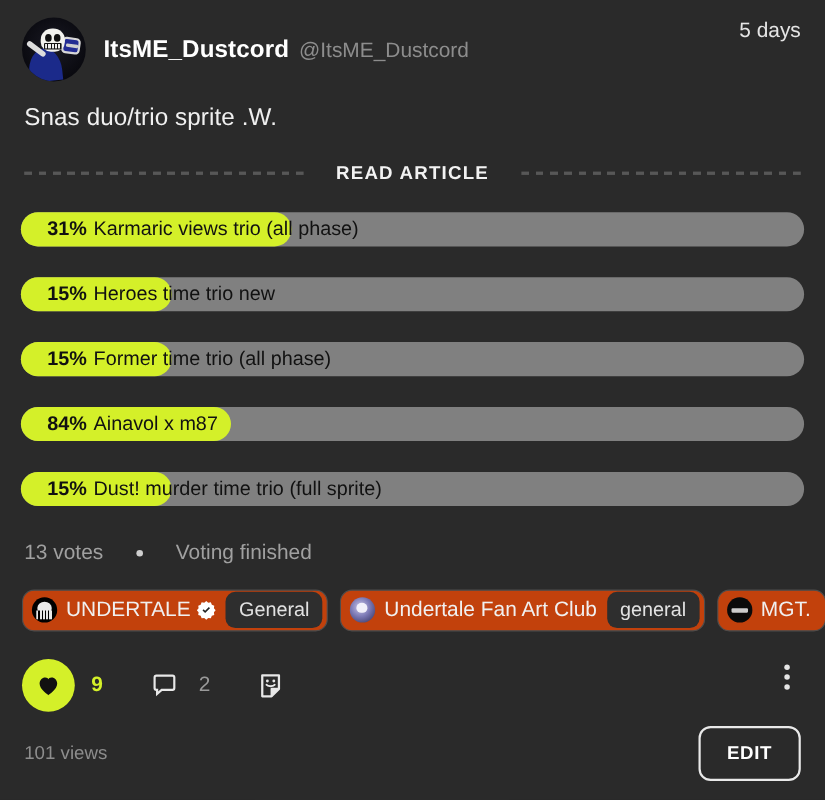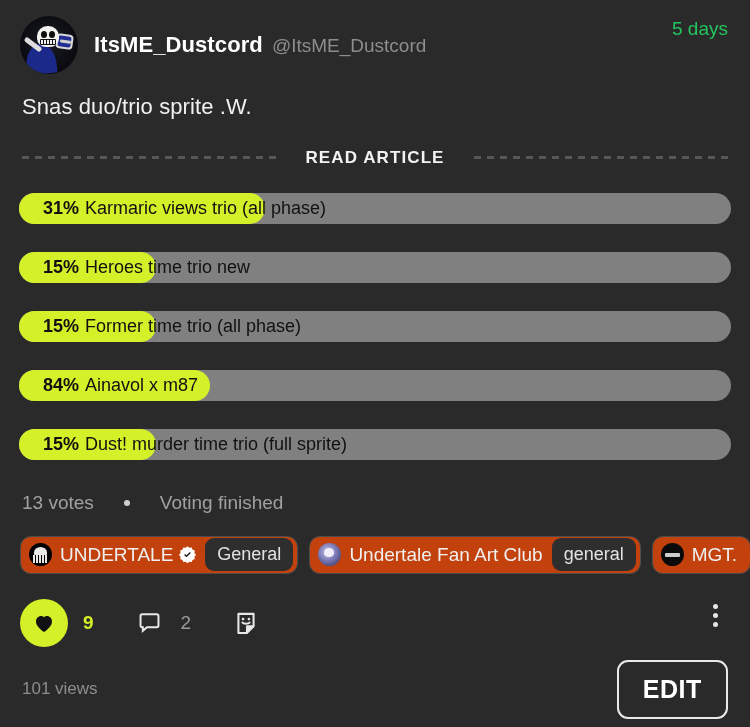--- a/index.html
+++ b/index.html
@@ -47,21 +47,21 @@
     content: ""; position: absolute; left: 2px; top: 4px; width: 11px; height: 3px;
     background: #cfcfcf; border-radius: 1px;
   }
   .av-bone {
     position: absolute; left: 3px; top: 26px; width: 20px; height: 5px;
     background: #ddd; border-radius: 3px; transform: rotate(37deg);
   }
   .names { margin-left: 16px; display: flex; align-items: baseline; gap: 9px; }
   .display-name { color: #ffffff; font-size: 22px; font-weight: bold; letter-spacing: 0.1px; }
   .handle { color: #8d8d8d; font-size: 19px; }
-  .timestamp { position: absolute; right: 22px; top: 18px; color: #22c55e; font-size: 19px; }
+  .timestamp { position: absolute; right: 22px; top: 18px; color: #e5e5e5; font-size: 19px; }
 
   
   .body-text {
     padding: 18px 22px 0 22px; color: #f0f0f0;
     font-size: 22px; line-height: 1.35; letter-spacing: 0.1px;
   }
 
   
   .read-row { display: flex; align-items: center; margin: 26px 22px 0 22px; gap: 29px; }
   .dash-line {
@@ -154,21 +154,21 @@
   .more-btn span { width: 5px; height: 5px; border-radius: 50%; background: #e6e6e6; }
 
   
   .footer {
     display: flex; align-items: center; justify-content: space-between;
     padding: 8px 22px 0 22px;
   }
   .views { color: #8d8d8d; font-size: 17px; }
   .edit-btn {
     border: 2px solid #e9e9e9; border-radius: 11px; background: transparent;
-    color: #ffffff; font-size: 25px; font-weight: bold; letter-spacing: 0.6px;
+    color: #ffffff; font-size: 17px; font-weight: bold; letter-spacing: 0.6px;
     padding: 13px 24px; cursor: pointer; font-family: "Liberation Sans", sans-serif;
   }
 </style>
 </head>
 <body>
 
 <div class="post">
 
   <div class="header">
     <div class="avatar">

